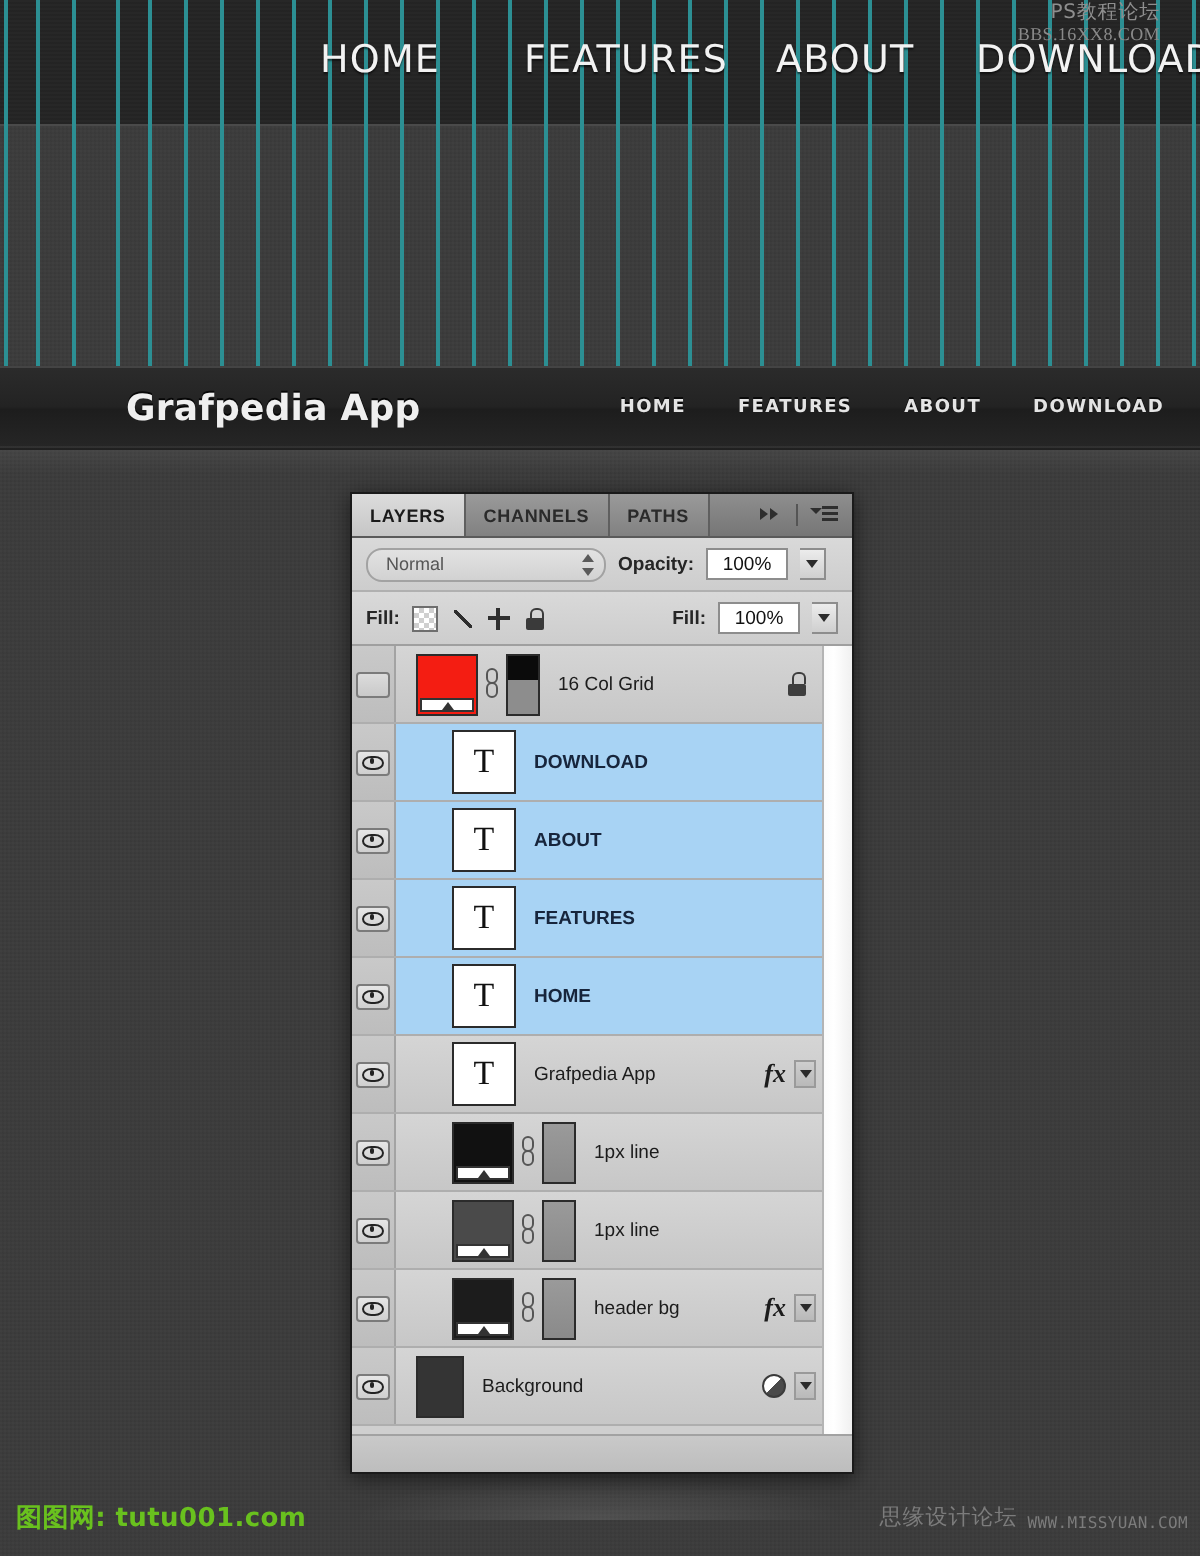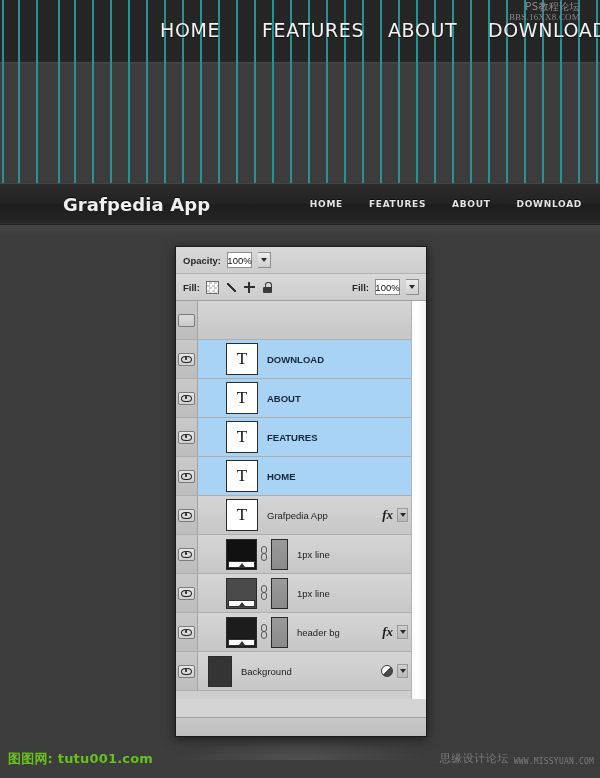--- a/index.html
+++ b/index.html
@@ -153,21 +153,21 @@
   .blend span{font-size:9px;color:#555;}
   .spin{width:7px;height:11px;position:relative;}
   .spin:before,.spin:after{
     content:"";position:absolute;left:0;
     border-left:3.5px solid transparent;border-right:3.5px solid transparent;
   }
   .spin:before{top:0;border-bottom:4px solid #5a5a5a;}
   .spin:after{bottom:0;border-top:4px solid #5a5a5a;}
   .lbl{font-size:9.5px;font-weight:700;color:#262626;}
   .numbox{
-    width:25px;height:16px;border:1px solid #8d8d8d;background:#fff;
+    width:41px;height:16px;border:1px solid #8d8d8d;background:#fff;
     display:flex;align-items:center;justify-content:center;
     font-size:9.5px;color:#111;box-sizing:border-box;
   }
   .numdrop{
     width:13px;height:16px;border:1px solid #8d8d8d;border-left:none;
     background:linear-gradient(180deg,#ececec,#cfcfcf);
     display:flex;align-items:center;justify-content:center;box-sizing:border-box;
   }
   .caret{border-left:3.5px solid transparent;border-right:3.5px solid transparent;border-top:4px solid #2b2b2b;}
   .spacer{flex:1;}
@@ -402,22 +402,39 @@
     <span>HOME</span>
     <span>FEATURES</span>
     <span>ABOUT</span>
     <span>DOWNLOAD</span>
   </div>
 </div>
 <div id="sitebar-glow"></div>
 
 <div id="psPanel">
 
+  <div id="tabstrip">
+    <div class="tab active">LAYERS</div>
+    <div class="tab">CHANNELS</div>
+    <div class="tab">PATHS</div>
+    <div class="tabspace"></div>
+    <div class="ticons">
+      <span class="dblarrow"></span>
+      <span class="tdivider"></span>
+      <span class="menuicon">
+          <em></em>
+        </span>
+    </div>
+  </div>
 
   <div class="ctlrow">
+    <div class="blend">
+      <span>Normal</span>
+      <span class="spin"></span>
+    </div>
     <span class="lbl">Opacity:</span>
     <div class="numbox">100%</div>
     <div class="numdrop">
         <i class="caret"></i>
       </div>
   </div>
 
   <div class="ctlrow second">
     <span class="lbl">Fill:</span>
     <div class="lockicons">
@@ -435,20 +452,34 @@
     <div class="numdrop">
         <i class="caret"></i>
       </div>
   </div>
 
   <div id="layerlist">
     <div class="row" style="height: 39px; width: 236px;">
         <div class="eyecell">
           <div class="eye off"></div>
         </div>
+        <div class="content">
+          <div class="thumb tfill" style="background: rgb(244, 29, 18);">
+            <span class="cap"></span>
+          </div>
+          <span class="linkico"></span>
+          <span class="mask" style="background: linear-gradient(rgb(11, 11, 11) 0px, rgb(11, 11, 11) 42%, rgb(141, 141, 141) 42%, rgb(141, 141, 141) 100%);"></span>
+          <span class="lname">16 Col Grid</span>
+          <div class="rightcell">
+            <span class="lockbadge">
+              <b></b>
+              <em></em>
+            </span>
+          </div>
+        </div>
       </div>
       <div class="row sel" style="height: 39px; width: 236px;">
         <div class="eyecell">
           <div class="eye">
             <i></i>
           </div>
         </div>
         <div class="content" style="padding-left: 22px;">
           <div class="thumb type">T</div>
           <span class="lname nav">DOWNLOAD</span>

